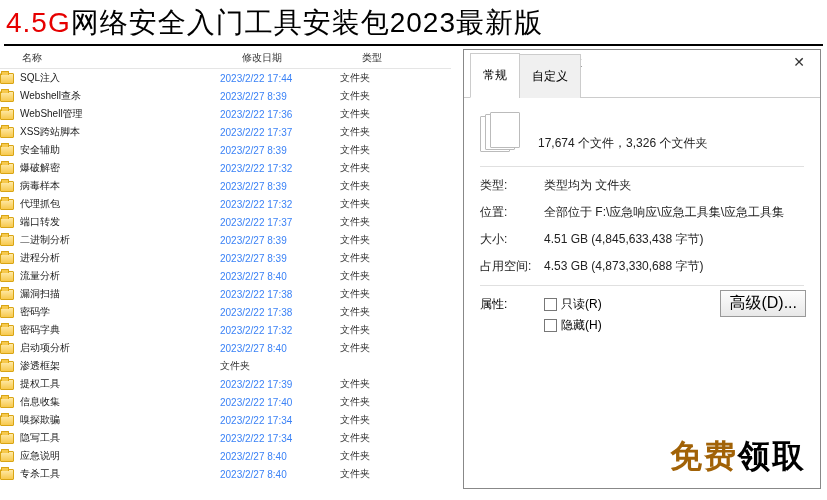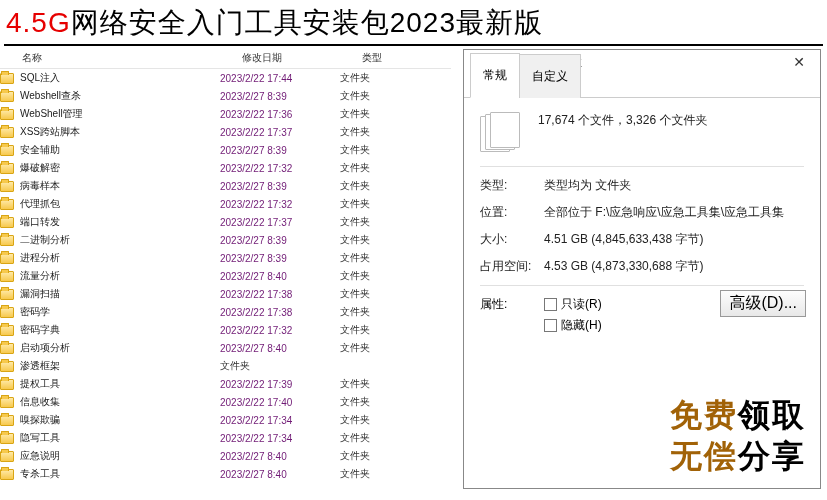--- a/index.html
+++ b/index.html
@@ -13,35 +13,35 @@
   .explorer { flex: 1; background: #fff; font-size: 10px; }
   .col-head { display: flex; height: 22px; align-items: center; padding-left: 22px; border-bottom: 1px solid #e5e5e5; color: #333; background: #fff; }
   .col-head .c-name { width: 220px; }
   .col-head .c-date { width: 120px; }
   .col-head .c-type { width: 60px; }
   .rows { }
   .row { display: flex; align-items: center; height: 18px; color: #222; }
   .row .folder-ico { width: 14px; height: 11px; background: linear-gradient(#ffe9a6,#f7c94d); border: 1px solid #d9a514; border-radius: 1px; margin-right: 6px; position: relative; }
   .row .folder-ico::before { content: ""; position: absolute; top:-3px; left:0; width:6px; height:3px; background:#f7c94d; border:1px solid #d9a514; border-bottom:none; border-radius:1px 1px 0 0;}
   .row .nm { width: 200px; white-space: nowrap; overflow: hidden; }
-  .row .dt { width: 120px; color: #701a75; }
+  .row .dt { width: 120px; color: #3b82f6; }
   .row .tp { width: 60px; color: #333; }
 
   .props { width: 358px; background: #fff; border: 1px solid #888; margin: 2px 6px 0 12px; height: 440px; position: relative; font-size: 12px; }
   .props-titlebar { display:flex; align-items:center; height: 24px; padding: 0 6px; }
   .doc-ico { width: 14px; height: 16px; border: 1px solid #aaa; background: #fff; position: relative; margin-right: 6px; }
   .doc-ico::after { content:""; position:absolute; top:0; right:0; width:4px; height:4px; background:#eee; border-left:1px solid #aaa; border-bottom:1px solid #aaa; }
   .props-title { flex:1; color:#222; }
   .close-x { width: 30px; text-align:center; color:#333; cursor:default; font-size:14px; }
   .tabs { display:flex; height:24px; align-items:flex-end; padding-left:6px; border-bottom:1px solid #ccc; }
   .tab { padding:13px 12px; border:1px solid #ccc; border-bottom:none; background:#fff; font-size:12px; margin-right:-1px; position:relative; top:1px; }
   .tab.active { background:#fff; border-bottom:1px solid #fff; }
   .tab.inactive { background:#f0f0f0; }
   .props-body { padding: 14px 16px 8px; }
-  .summary { display:flex; align-items:flex-start; margin-bottom:14px; }
+  .summary { display:flex; align-items:flex-end; margin-bottom:14px; }
   .stack-ico { width: 42px; height: 40px; position: relative; margin-right: 16px; }
   .stack-ico .sheet { position:absolute; width:30px; height:36px; background:#fff; border:1px solid #bbb; border-radius:1px; }
   .stack-ico .s1{ left:0; top:4px; }
   .stack-ico .s2{ left:5px; top:2px; }
   .stack-ico .s3{ left:10px; top:0; }
   .summary-text { color:#222; }
   .sep { height:1px; background:#e0e0e0; margin:8px 0 10px; }
   .kv { display:flex; margin-bottom:10px; }
   .kv .k { width:64px; color:#222; }
   .kv .v { flex:1; color:#222; }
@@ -261,16 +261,15 @@
         <div class="attr-label"></div>
         <div class="chk">
           <div class="box"></div>
           <span>隐藏(H)</span>
         </div>
       </div>
     </div>
 
     <div class="promo">
       <div class="l1"><span class="red">免费</span><span class="blk">领取</span></div>
-      <div class="l2"><span class="red">无偿</span><span class="blk">分享</span></div>
     </div>
   </div>
 </div>
 
 </body></html>

